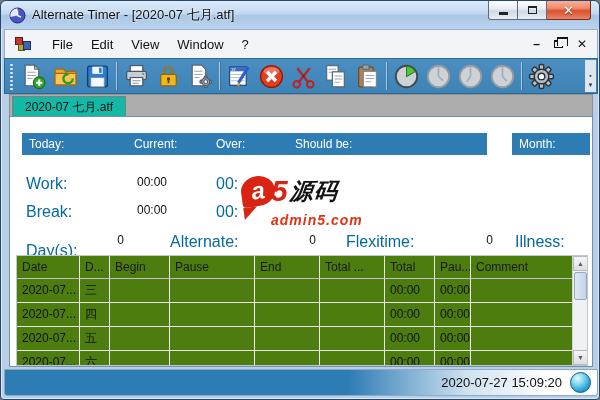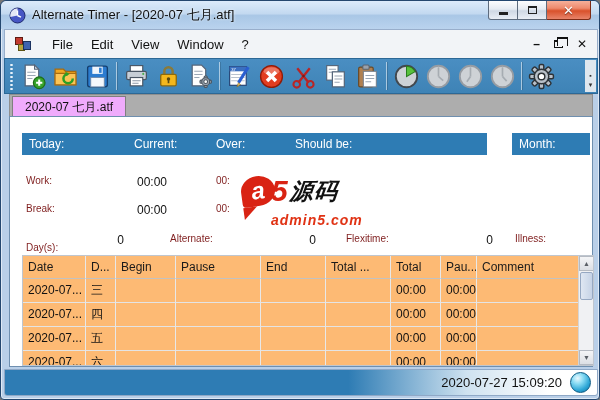--- a/index.html
+++ b/index.html
@@ -37,42 +37,42 @@
   
   .toolbar{position:absolute;left:3px;top:57px;width:594px;height:36px;background:linear-gradient(180deg,#4a8ec2 0%,#3e83b6 100%);border:1px solid #2c6896;display:flex;align-items:center;padding-left:3px;}
   .grip{width:6px;height:28px;margin-right:3px;background-image:radial-gradient(circle,#e9f3fb 1px,rgba(0,0,0,0) 1.4px);background-size:5px 4px;background-position:1px 1px;}
   .tbtn{width:30px;height:30px;border:none;background:transparent;padding:1px;margin:0 1px;cursor:default;display:flex;align-items:center;justify-content:center;}
   .tbtn svg{width:27px;height:27px;}
   .tb-sep{width:1px;height:28px;background:rgba(255,255,255,.55);box-shadow:1px 0 0 rgba(0,0,0,.15);margin:0 3px;}
   .tb-overflow{position:absolute;right:1px;top:1px;bottom:1px;width:11px;background:#dfe7ee;display:flex;flex-direction:column;align-items:center;justify-content:flex-end;padding-bottom:3px;font-size:7px;color:#333;line-height:1.2;}
 
   
   .tabbar{position:absolute;left:8px;top:93px;width:584px;height:22px;background:#adadad;border:1px solid #8f8f8f;border-bottom:none;}
-  .tab{position:absolute;left:2px;top:1px;height:21px;background:#f0abfc;border:1px solid #7f7f7f;border-bottom:none;padding:0 12px;font-size:12px;color:#111;display:flex;align-items:center;cursor:default;}
+  .tab{position:absolute;left:2px;top:1px;height:21px;background:#14b8a6;border:1px solid #7f7f7f;border-bottom:none;padding:0 12px;font-size:12px;color:#111;display:flex;align-items:center;cursor:default;}
 
   
   .content{position:absolute;left:8px;top:115px;width:584px;height:251px;background:#fff;border:1px solid #6f8faf;}
   .band{position:absolute;height:22px;background:#2e7cb4;color:#fff;font-size:12px;}
   .band-main{left:12px;top:16px;width:465px;}
   .band-month{left:502px;top:16px;width:78px;}
   .band span{position:absolute;top:4px;white-space:nowrap;}
-  .lbl{position:absolute;font-size:10px;color:#7f1d1d;white-space:nowrap;}
+  .lbl{position:absolute;font-size:16px;color:#0369a1;white-space:nowrap;}
   .val{position:absolute;font-size:12px;color:#111;text-align:right;white-space:nowrap;}
 
   
   .watermark{position:absolute;left:227px;top:55px;width:140px;height:61px;background:#fff;overflow:hidden;font-style:italic;}
   .wm-row{position:absolute;left:4px;top:2px;display:flex;align-items:center;}
   .wm-a{width:34px;height:30px;background:#d92313;border-radius:50% 50% 50% 12%;color:#fff;font-weight:bold;font-size:24px;display:flex;align-items:center;justify-content:center;transform:rotate(-8deg);}
   .wm-a:after{content:"";position:absolute;left:0;top:30px;width:0;height:0;border-left:14px solid #d92313;border-bottom:12px solid transparent;}
   .wm-5{color:#d92313;font-weight:bold;font-size:30px;margin-left:-4px;text-shadow:1px 1px 0 #fff,-1px -1px 0 #fff;}
   .wm-cn{color:#111;font-weight:bold;font-size:23px;margin-left:2px;letter-spacing:1px;transform:skewX(-6deg);}
   .wm-site{position:absolute;left:34px;top:40px;color:#e03214;font-weight:bold;font-size:14px;letter-spacing:1px;}
 
   
-  .table{position:absolute;left:12px;top:138px;width:572px;height:111px;border:1px solid #bfc6cf;background:#fdba74;overflow:hidden;}
+  .table{position:absolute;left:6px;top:138px;width:572px;height:111px;border:1px solid #bfc6cf;background:#4d7c0f;overflow:hidden;}
   .trow{display:flex;width:557px;}
   .thead .cell{height:23px;line-height:22px;border-bottom:1px solid #c2c2c2;font-size:12px;color:#1a1a1a;}
   .tbody .cell{height:24px;line-height:23px;border-bottom:1px solid #e4e4e4;font-size:12px;color:#111;}
   .cell{padding-left:5px;border-right:1px solid #e8e8e8;overflow:hidden;white-space:nowrap;}
   .c0{width:63px;}.c1{width:30px;}.c2{width:60px;}.c3{width:85px;}.c4{width:65px;}.c5{width:65px;}.c6{width:50px;}.c7{width:36px;}.c8{width:103px;border-right:none;}
   .vscroll{position:absolute;right:0;top:0;width:15px;height:100%;background:#f0f1f3;border-left:1px solid #d5d5d5;}
   .sbtn{position:absolute;left:0;width:15px;height:15px;background:linear-gradient(180deg,#f4f5f7,#dcdfe4);border:1px solid #b5bac2;color:#5a5f66;font-size:7px;text-align:center;line-height:14px;}
   .sbtn-up{top:0;}
   .sbtn-down{bottom:0;}
   .sthumb{position:absolute;left:1px;top:16px;width:13px;height:28px;background:linear-gradient(90deg,#dfe7f2,#c6d3e6);border:1px solid #96a8c2;border-radius:2px;}

